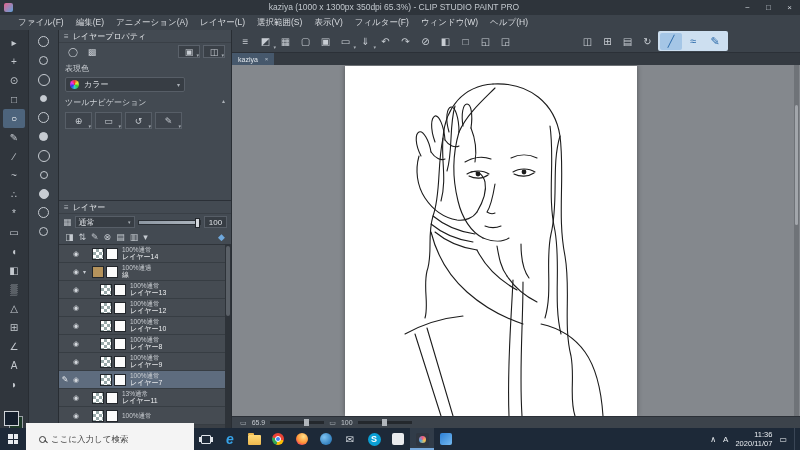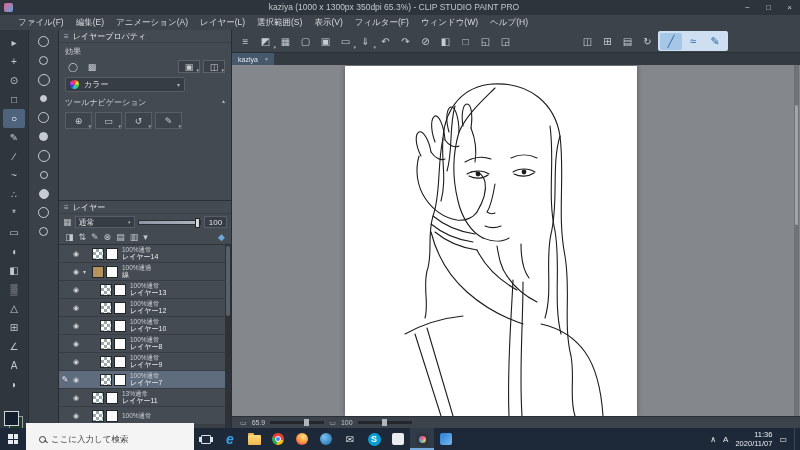--- a/index.html
+++ b/index.html
@@ -331,40 +331,40 @@
       <span class="ring" style="width: 9px; height: 9px;"></span>
     </div>
   </div>
 
 <div id="panels">
   <div id="prop-panel">
     <div class="panel-header">
       <span class="phicon">≡</span>
       <span>レイヤープロパティ</span>
     </div>
-    <span class="plabel">効果</span>
     <div class="fx-row">
       <span style="display:flex;gap:3px">
           <div class="fx">
             <span>◯</span>
           </div>
           <div class="fx">
             <span>▩</span>
           </div>
         </span>
       <span class="fx-gap"></span>
       <span style="display:flex;gap:3px">
           <div class="fx bordered">
             <span>▣</span>
           </div>
           <div class="fx bordered">
             <span>◫</span>
           </div>
         </span>
     </div>
+    <span class="plabel">表現色</span>
     <div id="expression-dropdown">
       <span id="color-dot"></span>
       <span>カラー</span>
       <span class="dda">▾</span>
     </div>
     <span class="plabel"><span>ツールナビゲーション</span><span class="arr">▴</span></span>
     <div id="nav-row">
         <div class="navbtn">
           <span>⊕</span>
         </div>

